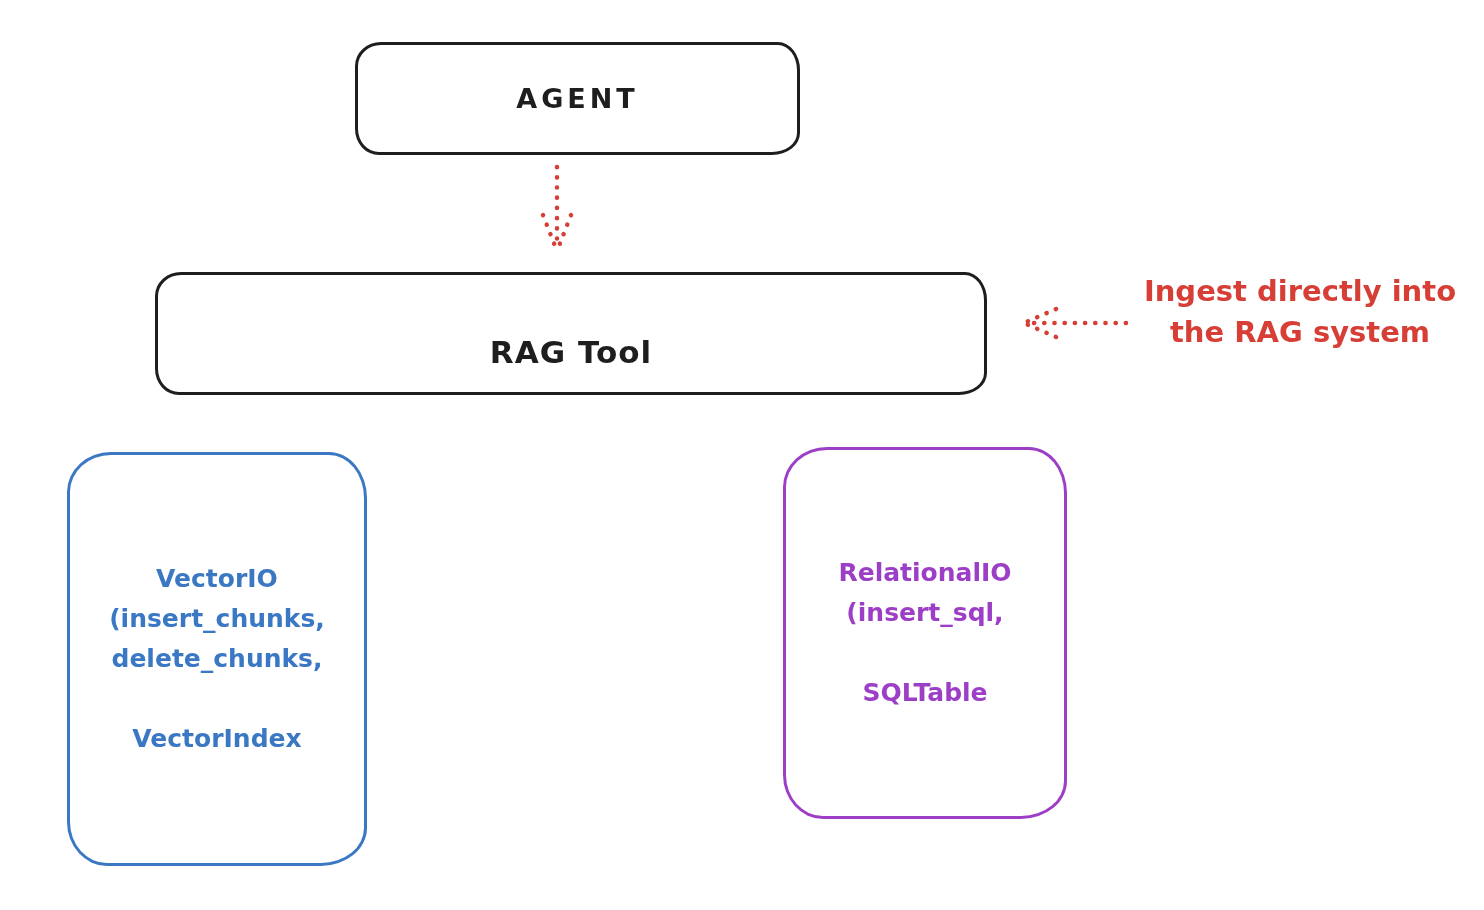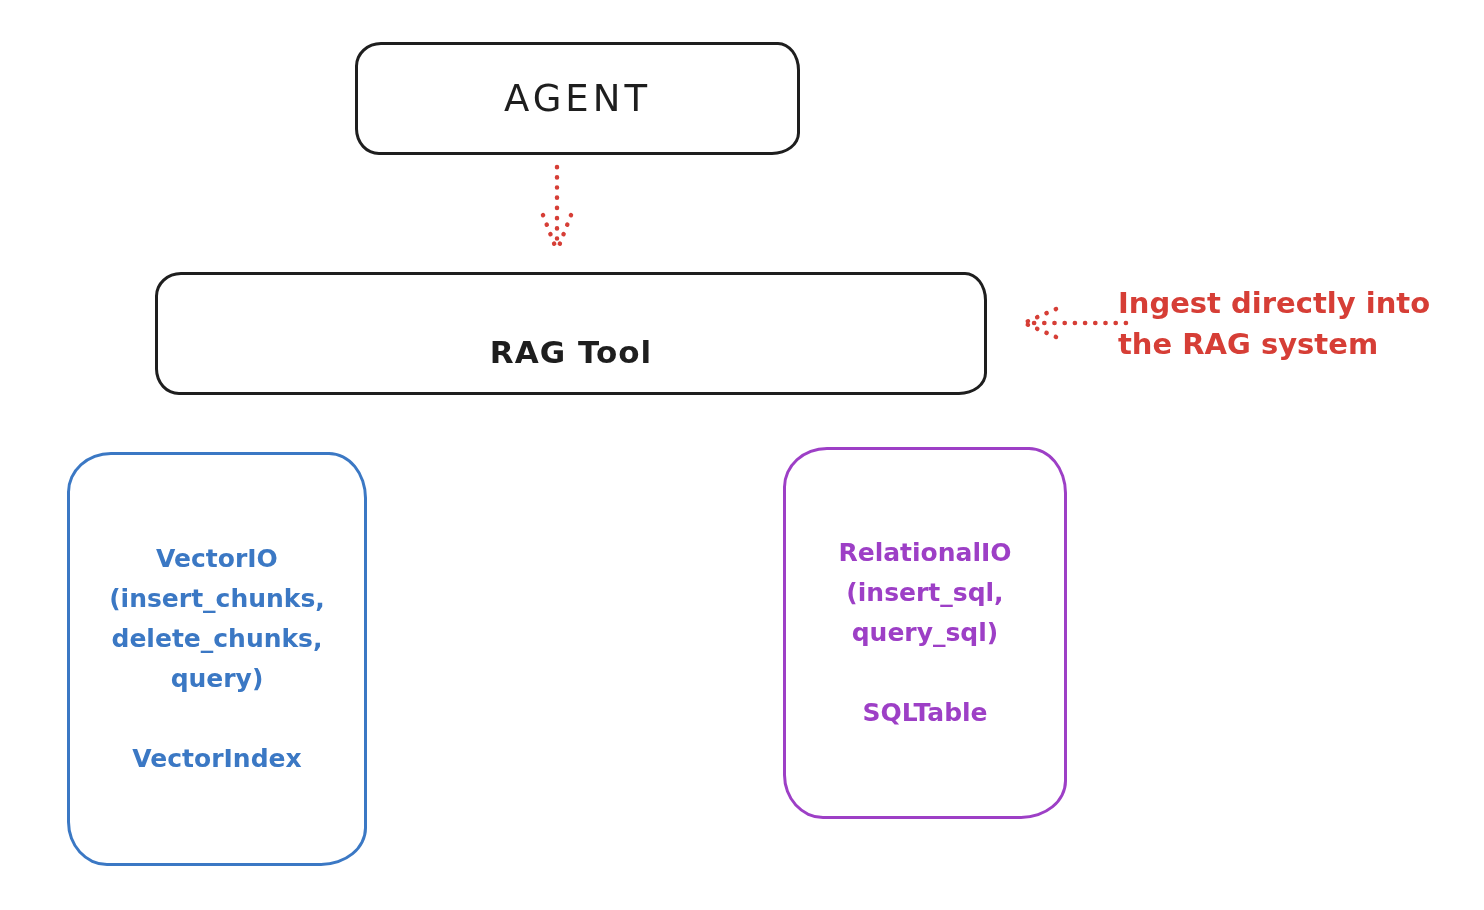--- a/index.html
+++ b/index.html
@@ -22,43 +22,43 @@
     border: 3.5px solid var(--c, #1e1e1e);
     color: var(--c, #1e1e1e);
   }
   .node-wide { border-radius: 26px 22px 28px 24px / 24px 28px 22px 26px; }
   .node-backend {
     border-width: 3px;
     border-radius: 44px 38px 46px 40px / 40px 46px 38px 44px;
     font-weight: 600;
   }
   .agent-label {
-    font-size: 37px;
-    font-weight: 400;
+    font-size: 27px;
+    font-weight: 700;
     letter-spacing: 4px;
   }
   .rag-label {
     font-size: 31px;
     font-weight: 600;
     letter-spacing: 1px;
     margin-top: 36px;
   }
   .box-text {
     font-size: 25px;
     line-height: 40px;
     text-align: center;
     white-space: nowrap;
   }
   .box-text .index-label { margin-top: 40px; }
   .annotation {
     position: absolute;
     left: 1118px;
-    top: 283px;
+    top: 271px;
     width: 364px;
-    text-align: left;
+    text-align: center;
     color: var(--c, #d63e36);
     font-size: 29px;
     line-height: 41px;
     font-weight: 700;
   }
   svg.dotted { position: absolute; overflow: visible; }
   svg.dotted path {
     stroke: var(--c, #d63e36);
     stroke-width: 4.5;
     stroke-linecap: round;
@@ -94,28 +94,26 @@
   <div class="annotation" style="--c: #d63e36;">
     <div>Ingest directly into</div>
     <div>the RAG system</div>
   </div>
 
   <div class="node node-backend" style="left: 67px; top: 452px; width: 300px; height: 414px; --c: #3b78c4;">
     <div class="box-text">
       <div>VectorIO</div>
       <div>(insert_chunks,</div>
       <div>delete_chunks,</div>
-      <div>query)</div>
       <div class="index-label">VectorIndex</div>
     </div>
   </div>
 
 
   <div class="node node-backend" style="left: 783px; top: 447px; width: 284px; height: 372px; --c: #9d3fc6;">
     <div class="box-text">
       <div>RelationalIO</div>
       <div>(insert_sql,</div>
-      <div>query_sql)</div>
       <div class="index-label">SQLTable</div>
     </div>
   </div>
 
 </div>
 
 </body></html>

